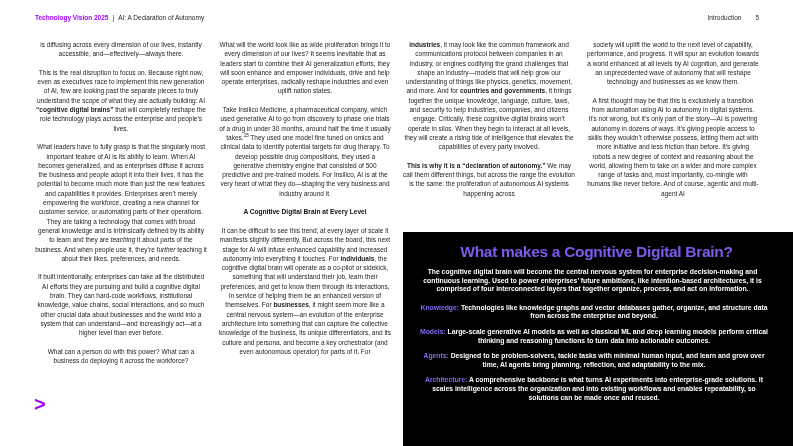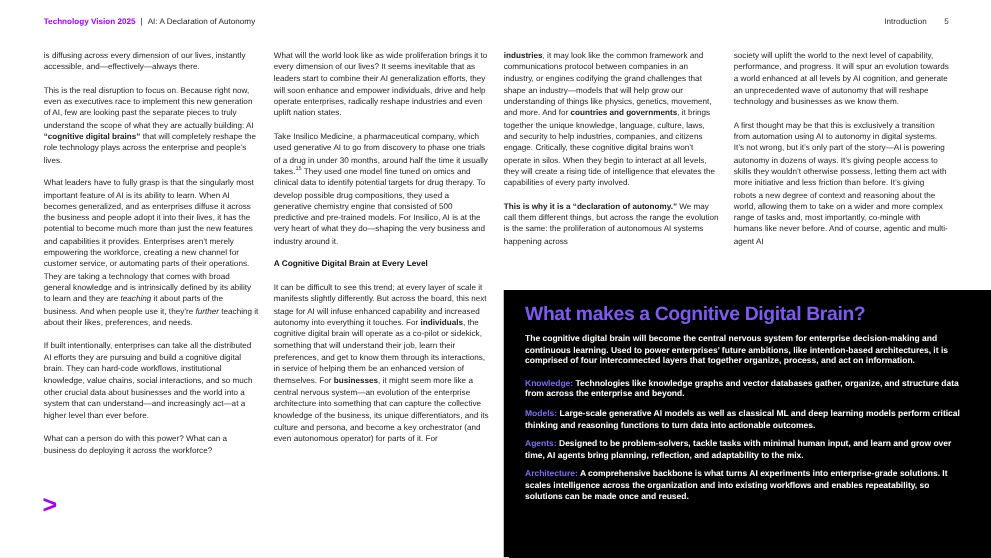--- a/index.html
+++ b/index.html
@@ -1,19 +1,20 @@
 <!DOCTYPE html>
 <html style="--accent: #A100FF; --box-bg: #000000; --title-color: #7E5BEF; --label-color: #7D6EF0;"><head>
 <meta charset="utf-8">
 <style>
   html,body { margin:0; padding:0; background:#e8e8e8; }
   .page {
     position:relative; width:793px; height:446px; background:#ffffff;
     font-family:"Liberation Sans", sans-serif; overflow:hidden; margin:0 auto;
     color:#1c1c1c;
+    text-align:center;
   }
   
   .header {
     position:absolute; top:14px; left:35px; right:34px;
     display:flex; justify-content:space-between; align-items:baseline;
     font-size:6.5px; line-height:8px;
   }
   .header-left { display:flex; gap:4px; }
   .brand { color:var(--accent,#A100FF); font-weight:bold; }
   .chapter { color:#1c1c1c; }

